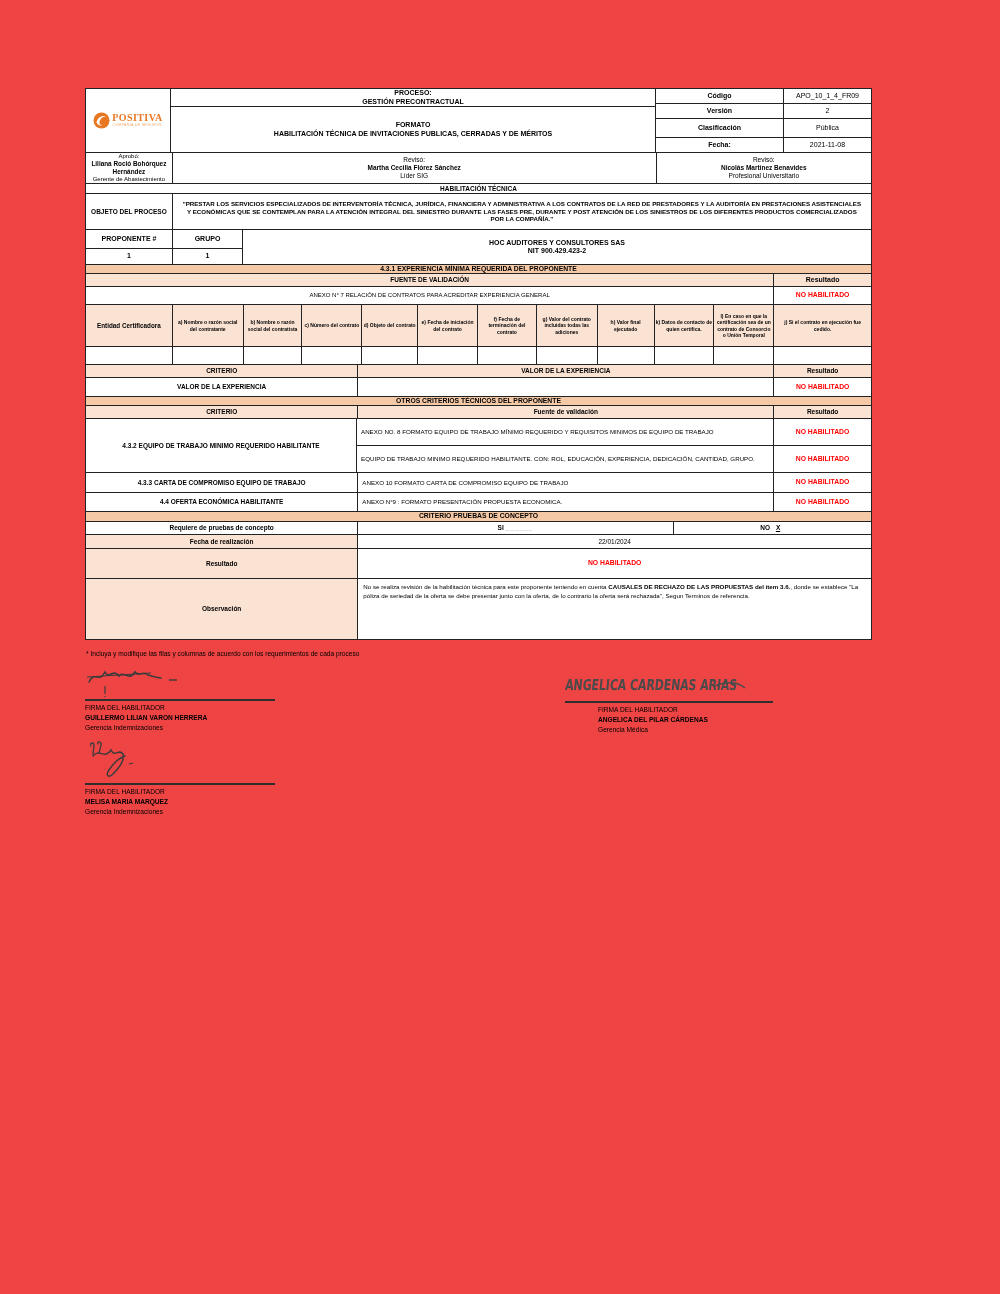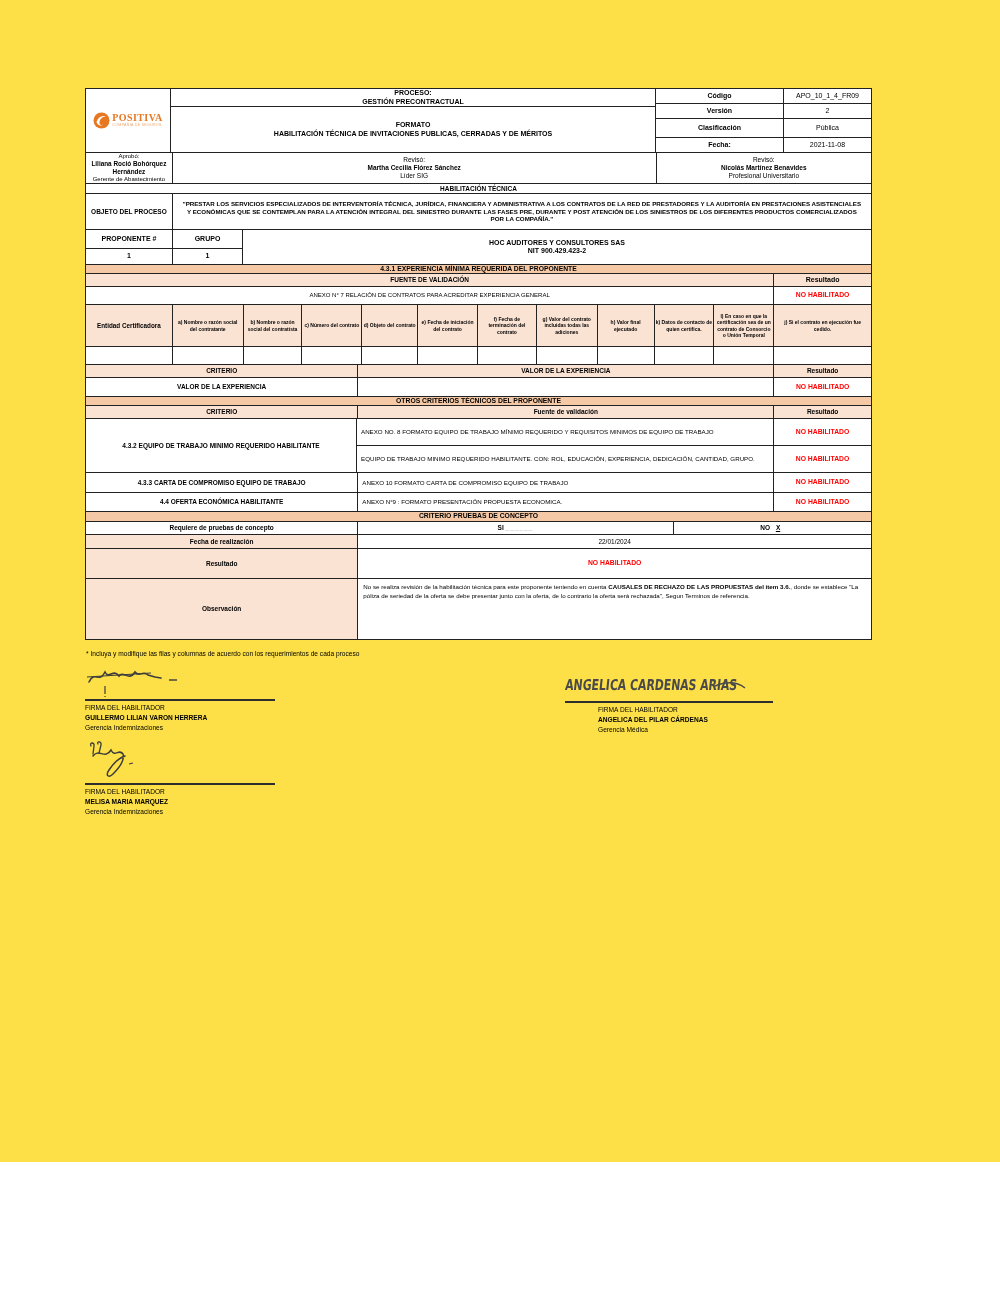--- a/index.html
+++ b/index.html
@@ -1,17 +1,17 @@
 <!DOCTYPE html>
 <html><head>
 <meta charset="utf-8">
 <style>
   html,body{margin:0;padding:0;background:#fff;}
   body{font-family:"Liberation Sans",sans-serif;color:#000;}
-  .page{position:relative;width:1000px;height:1162px;background:#fde047;overflow:hidden;}
+  .page{position:relative;width:1000px;height:1294px;background:#ef4444;overflow:hidden;}
   .doc{position:absolute;left:85px;top:88px;width:787px;border:1px solid #222;box-sizing:border-box;background:#fff;}
   .r{display:flex;}
   .stack{display:flex;flex-direction:column;}
   .c{box-sizing:border-box;border-right:1px solid #222;border-bottom:1px solid #222;display:flex;align-items:center;justify-content:center;text-align:center;overflow:hidden;font-size:7px;line-height:1.2;padding:0 2px;}
   .lastc{border-right:none;}
   .nb{border-bottom:none !important;}
   .col{flex-direction:column;}
   .b{font-weight:bold;}
   .band{background:#F6C9A6;font-weight:bold;font-size:6.8px;}
   .peach{background:#FBE3D4;}

